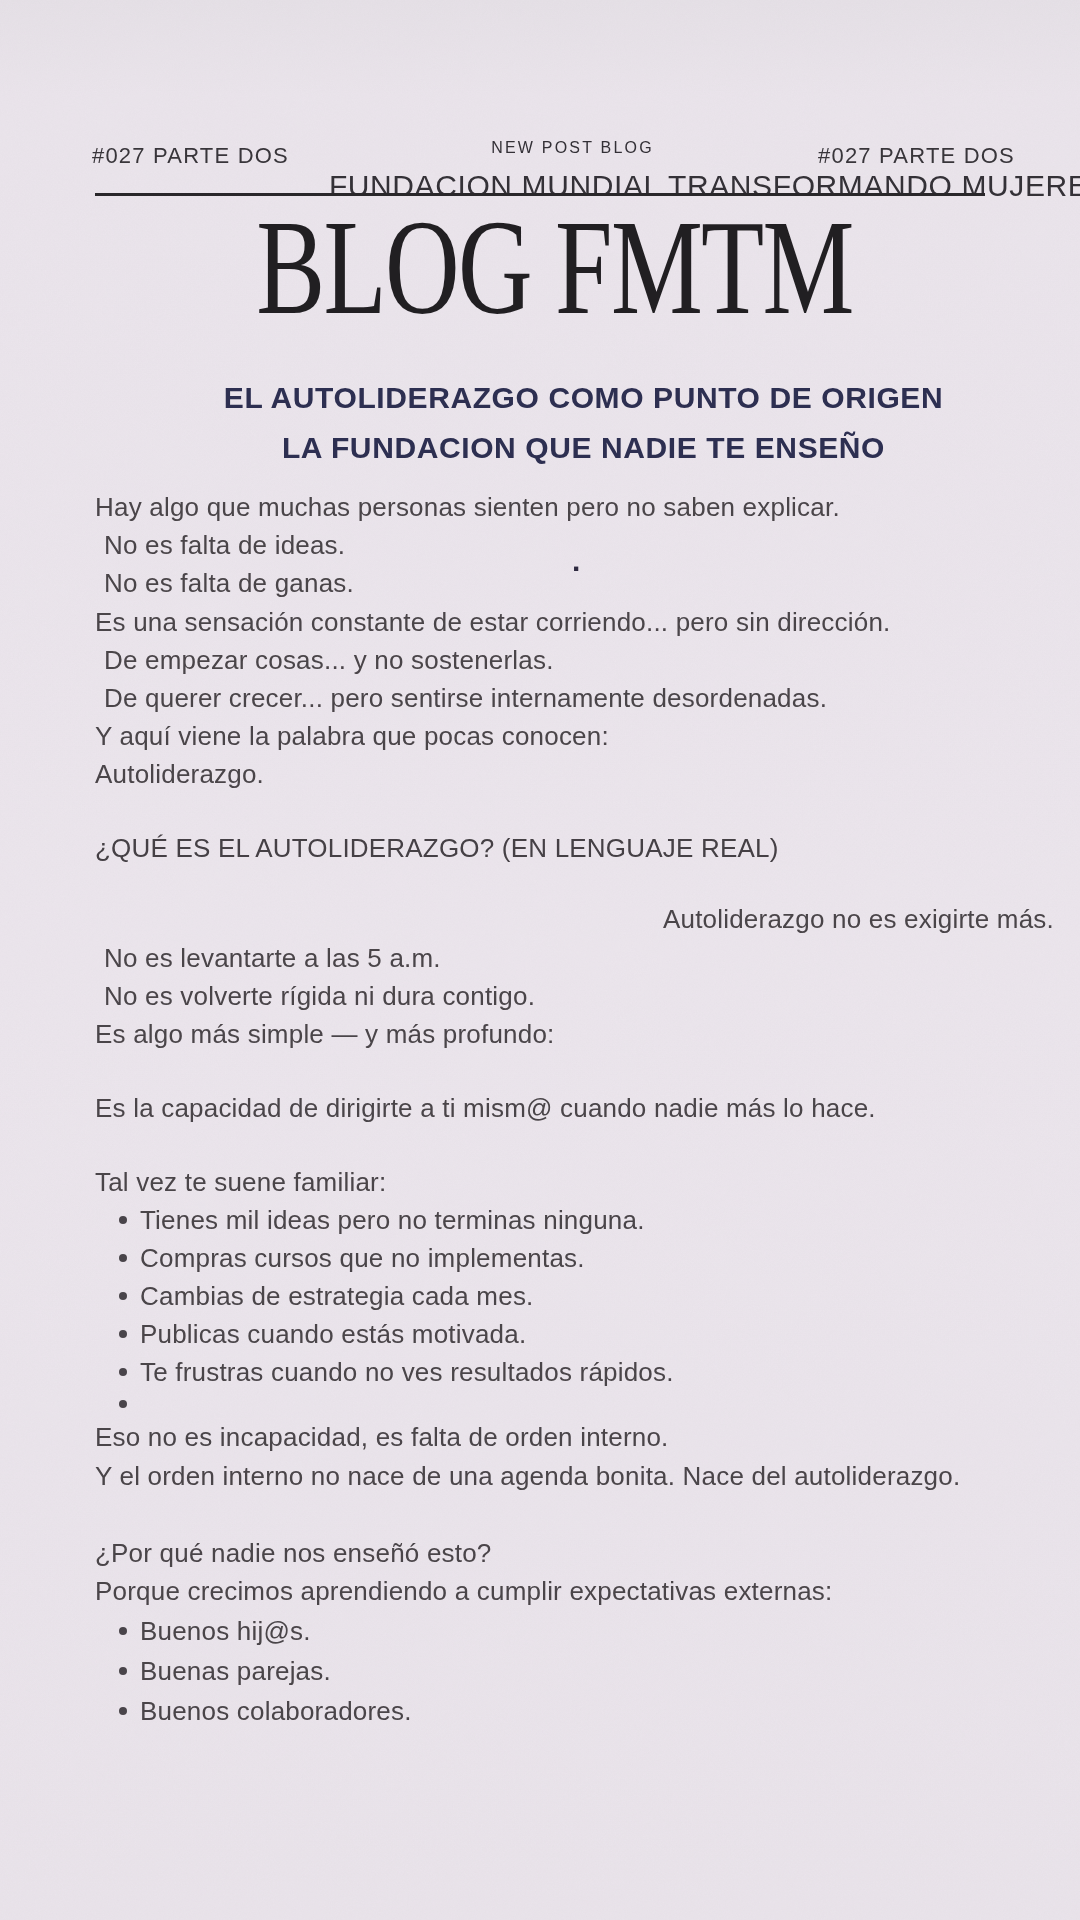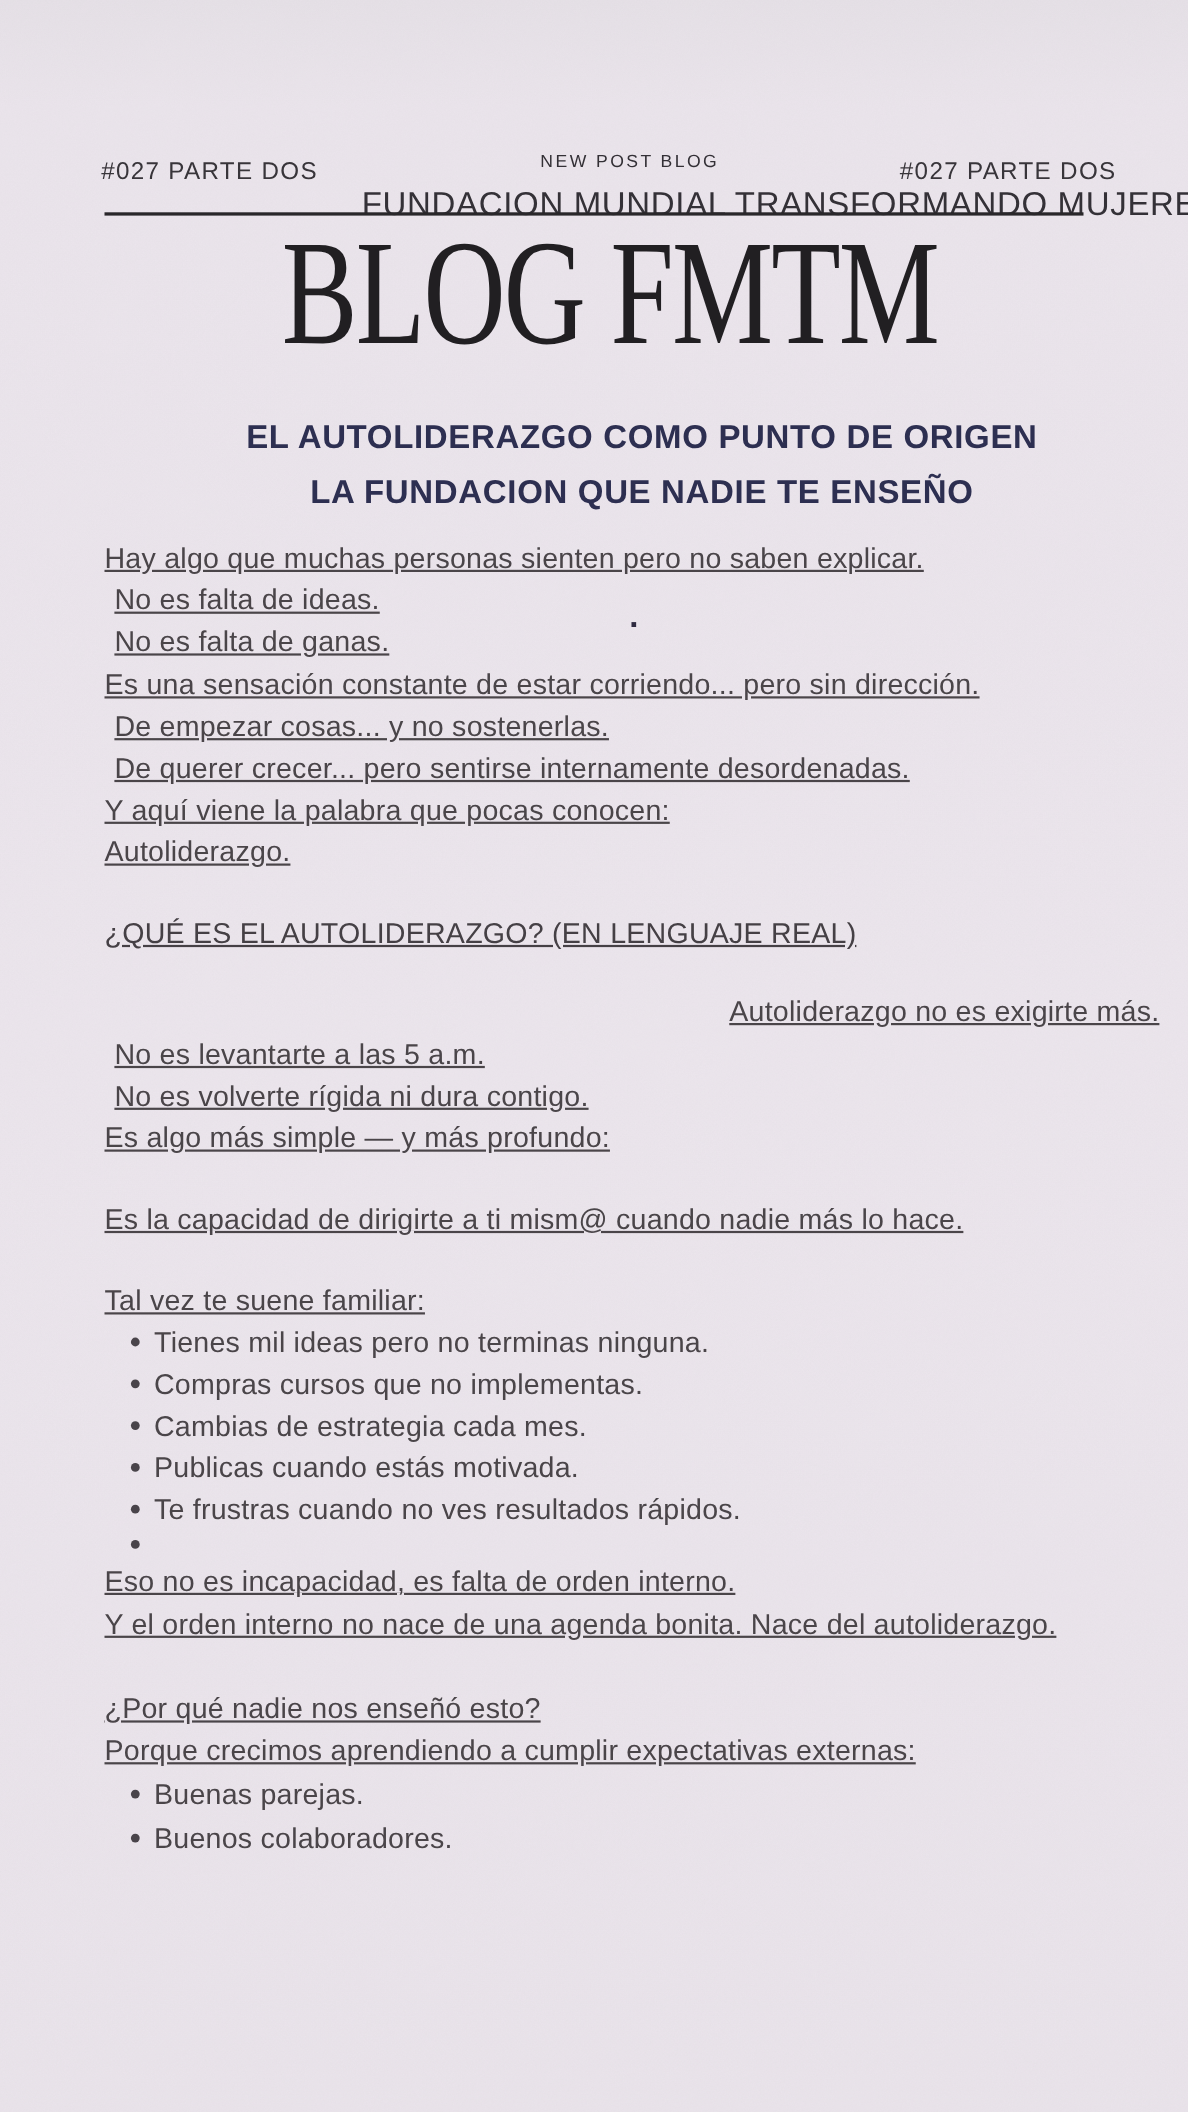--- a/index.html
+++ b/index.html
@@ -69,21 +69,21 @@
   }
   .subtitle.l1 { top: 380px; }
   .subtitle.l2 { top: 430px; }
   
   .body {
     position: absolute; top: 488px; left: 95px; right: 55px;
     font-size: 26px; line-height: 38.2px;
     letter-spacing: .2px;
     color: #4a4549;
   }
-  .body p { margin: 0; text-decoration: underline; }
+  .body p { margin: 0; }
   .indent { padding-left: 9px; }
   .sec-heading {
     margin-top: 36px !important;
     line-height: 37.5px;
     color: #454045;
   }
   .sec-lines { margin-top: 34px !important; line-height: 37.5px; text-align: right; }
   .standalone { margin-top: 37px !important; line-height: 37.5px; }
   .lead { margin-top: 36px !important; line-height: 37.5px; }
   .question { margin-top: 40px !important; line-height: 37.5px; }
@@ -177,18 +177,19 @@
         </li>
     </ul>
 
     <p class="closing">Eso no es incapacidad, es falta de orden interno.</p>
     <p>Y el orden interno no nace de una agenda bonita. Nace del autoliderazgo.</p>
 
     <p class="question">¿Por qué nadie nos enseñó esto?</p>
     <p>Porque crecimos aprendiendo a cumplir expectativas externas:</p>
 
     <ul class="bullets wide">
+      <li><span class="dot"></span><span>Buenos hij@s.</span></li>
       <li><span class="dot"></span><span>Buenas parejas.</span></li>
       <li><span class="dot"></span><span>Buenos colaboradores.</span></li>
     </ul>
 
   </div>
 </div>
 
 </body></html>

